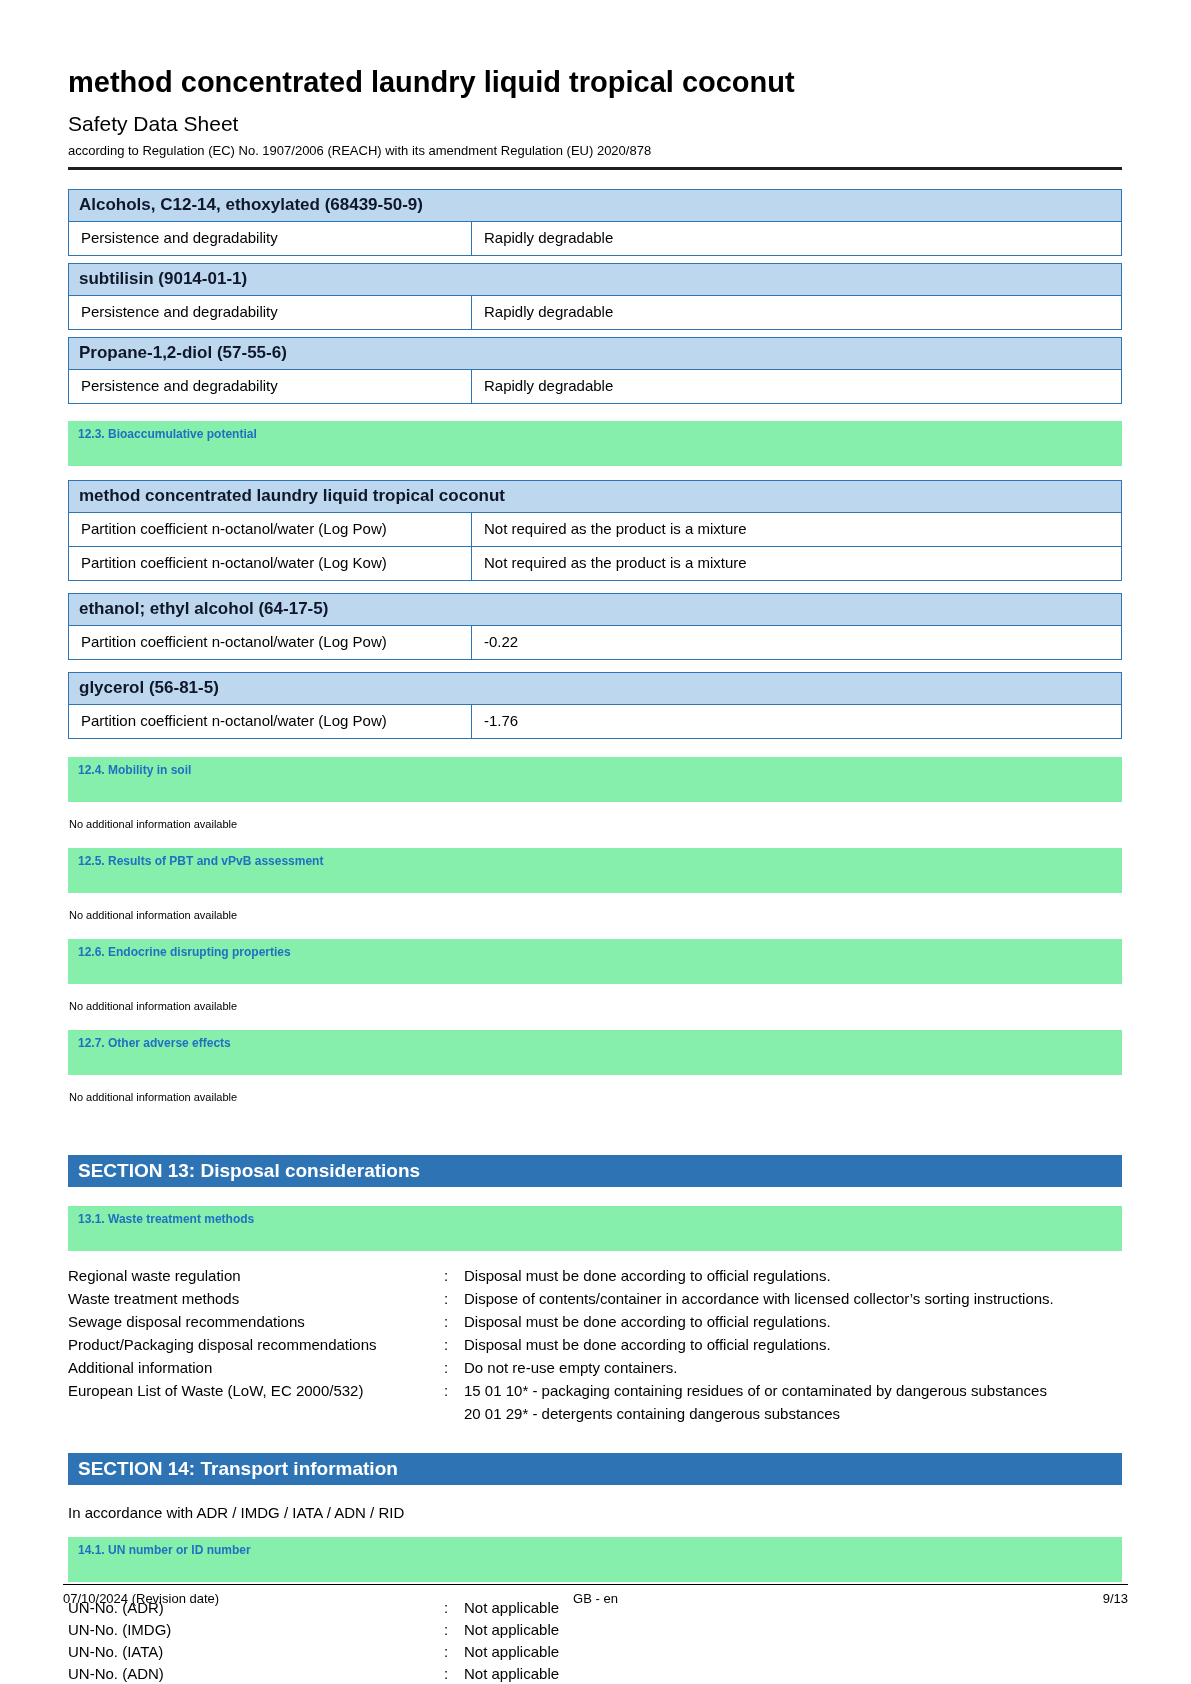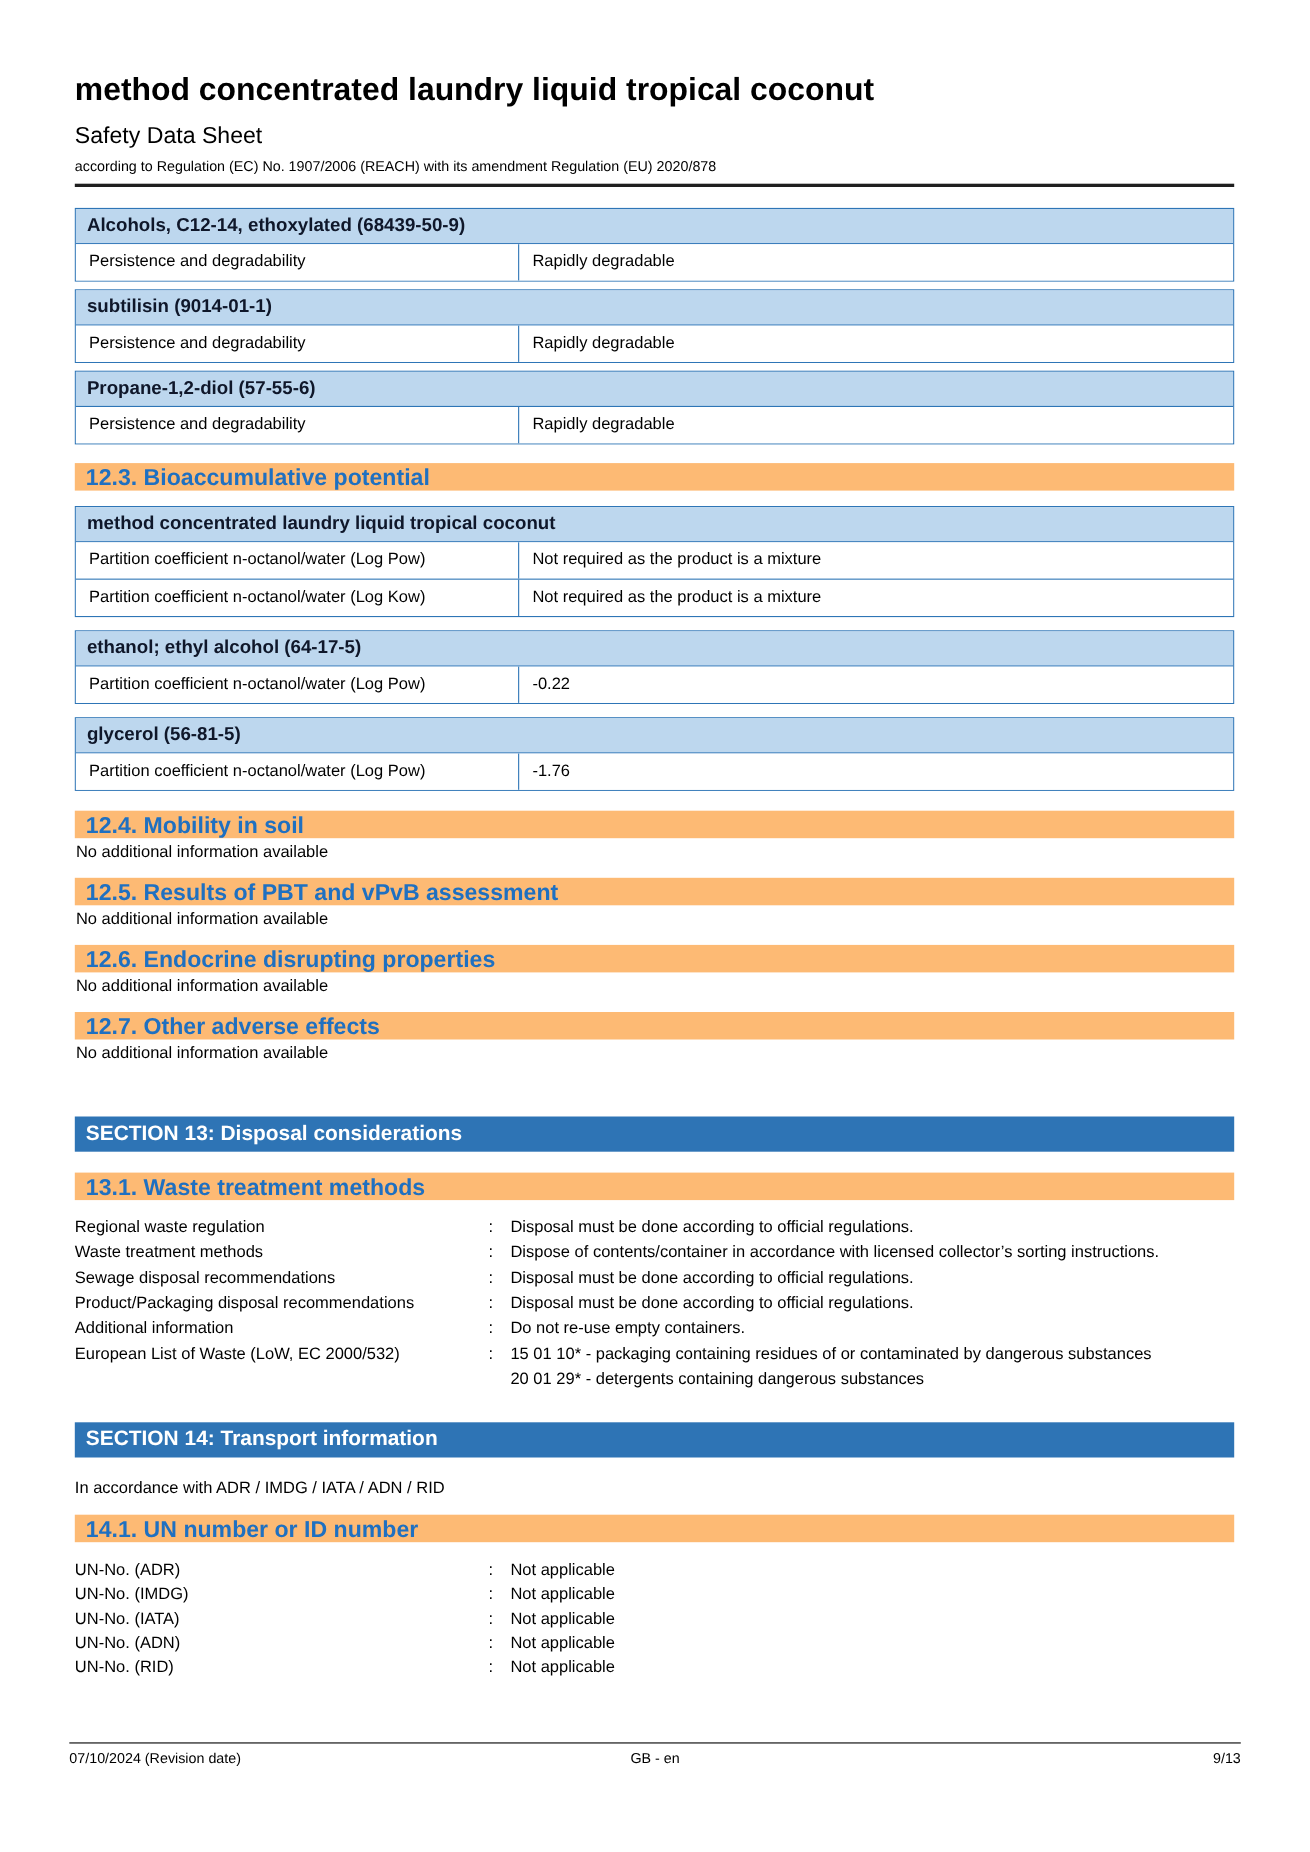--- a/index.html
+++ b/index.html
@@ -24,29 +24,29 @@
     color:#0f172a; font-weight:bold; font-size:17px; line-height:20px; padding:5px 10px 6px 10px;
   }
   .ctable-row { display:flex; font-size:15px; line-height:18px; background:#fff; }
   .ctable-row + .ctable-row { border-top:1px solid #2E75B6; }
   .ctable-row .cell { padding:7px 12px 8px 12px; box-sizing:border-box; }
   .ctable-row .cell.label { width:402px; flex-shrink:0; }
   .ctable-row .cell.value { flex:1; border-left:1px solid #2E75B6; }
 
   
   .subbar {
-    background:#fdba74; color:#1F70C1; font-weight:bold;
-    font-size:21px; line-height:19px; padding:4px 10px 2px 10px;
+    background:#86efac; color:#1F70C1; font-weight:bold;
+    font-size:12px; line-height:19px; padding:4px 10px 22px 10px;
   }
   .subbar.s123 { margin-top:17px; }
   .subbar.s124 { margin-top:18px; }
   .subbar.s131 { margin-top:19px; }
   .subbar.s141 { margin-top:16px; }
 
-  .noinfo { font-size:15px; line-height:15px; margin:5px 0 16px 1px; }
+  .noinfo { font-size:11px; line-height:15px; margin:15px 0 16px 1px; }
 
   
   .secbar {
     background:#2E74B5; color:#ffffff; font-weight:bold;
     font-size:19px; line-height:21px; padding:5px 10px 6px 10px;
   }
   .secbar.s13 { margin-top:50px; }
   .secbar.s14 { margin-top:28px; }
 
   .note { margin-top:19px; font-size:15px; line-height:17px; }

